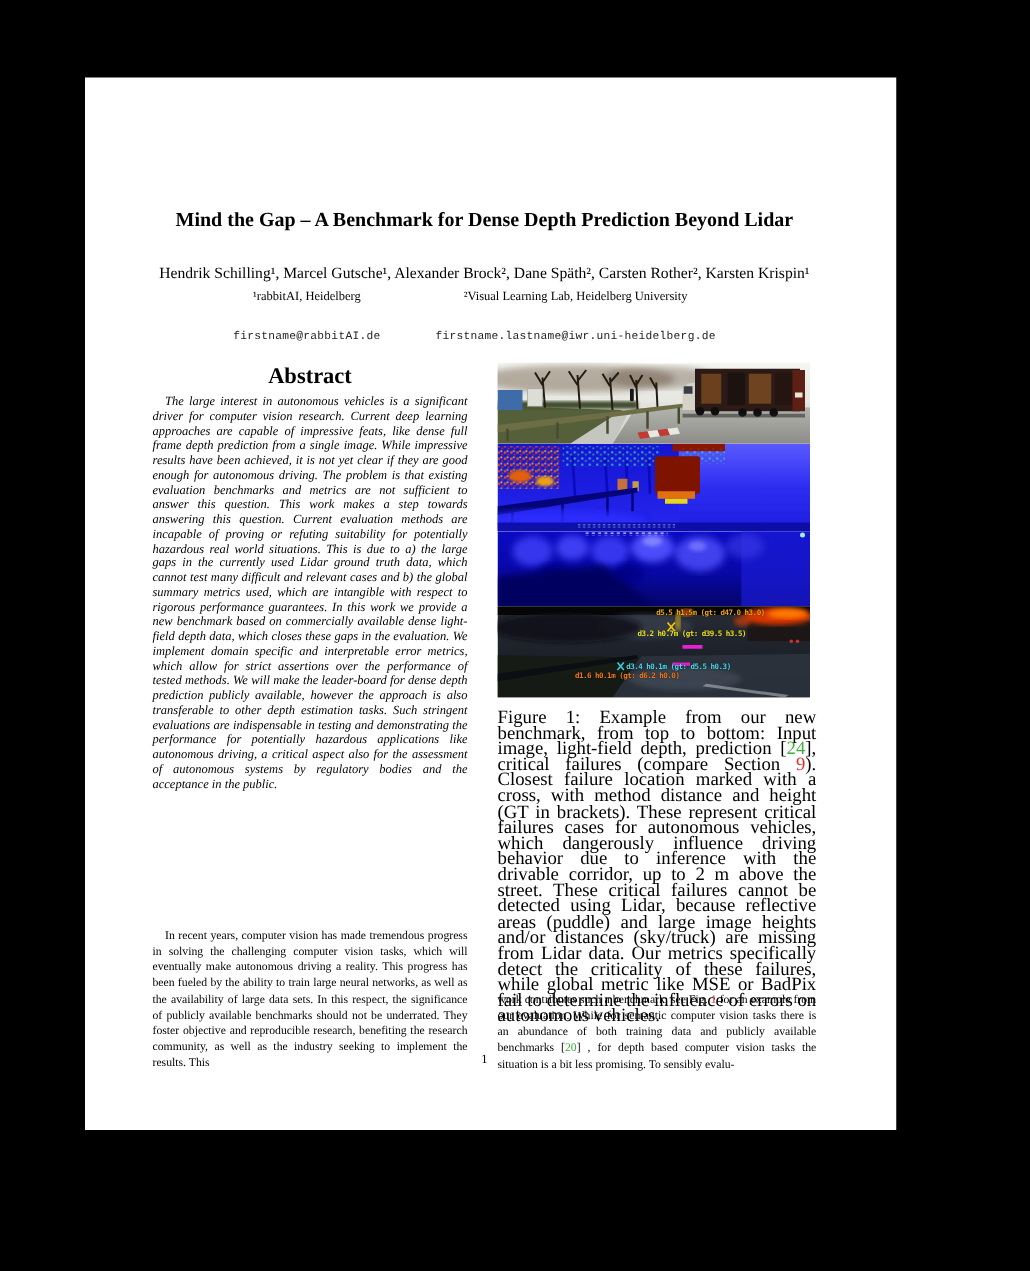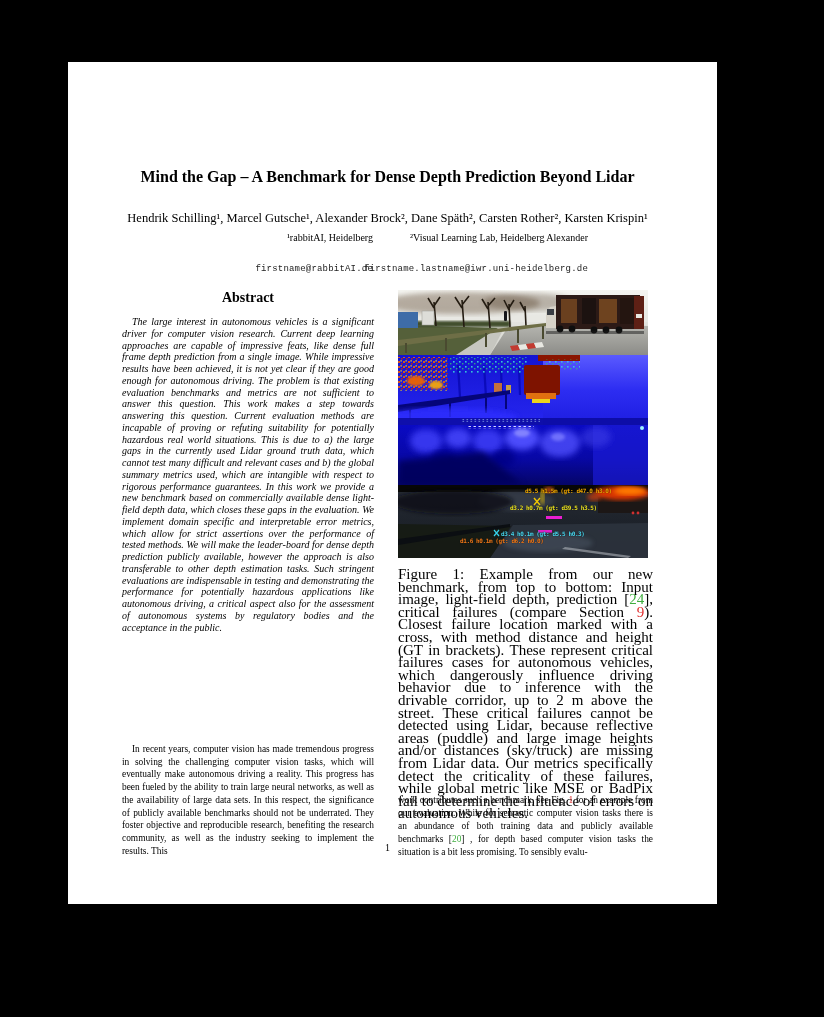--- a/index.html
+++ b/index.html
@@ -8,25 +8,25 @@
     background:#000; overflow:hidden;
     font-family:"Liberation Serif", serif; color:#000;
   }
   .page {
     position:absolute; left:68px; top:62px; width:649px; height:842px;
     background:#ffffff;
   }
   .textblock-center { position:absolute; left:54px; width:531px; text-align:center; }
   .paper-title { top:106px; font-size:16px; font-weight:bold; }
   .authors { top:149px; font-size:12.5px; }
-  .affil, .email { position:absolute; width:255px; text-align:right; }
+  .affil, .email { position:absolute; width:255px; text-align:center; }
   .affil { top:170px; font-size:10px; }
   .email { top:186px; font-size:9px; font-family:"Liberation Mono", monospace; letter-spacing:0.2px; color:#222;margin-top:16px; }
   .g1 { left:50px; } .g2 { left:265px; }
-  .abstract-head { position:absolute; left:54px; top:228px; width:252px; text-align:center; font-weight:bold; font-size:14px; }
+  .abstract-head { position:absolute; left:54px; top:228px; width:252px; text-align:center; font-weight:bold; font-size:18px; }
   .abstract-body {
     position:absolute; left:54px; top:254px; width:252px;
     font-size:10px; font-style:italic; line-height:11.75px;
     text-align:justify; text-indent:10px;
   }
   .intro-head { position:absolute; left:54px; top:625px; width:252px; font-weight:bold; font-size:12px; }
   .body-par {
     font-size:9.4px; line-height:12.7px; text-align:justify;margin-top:32px;
   }
   .intro-p1 { position:absolute; left:54px; top:649px; width:252px; text-indent:10px; }
@@ -44,21 +44,21 @@
   }
 </style>
 </head>
 <body>
 
 <div class="page">
 
   <div class="textblock-center authors">Hendrik Schilling¹, Marcel Gutsche¹, Alexander Brock², Dane Späth², Carsten Rother², Karsten Krispin¹</div>
   <div class="textblock-center paper-title">Mind the Gap – A Benchmark for Dense Depth Prediction Beyond Lidar</div>
   <div class="affil g1">¹rabbitAI, Heidelberg</div>
-  <div class="affil g2">²Visual Learning Lab, Heidelberg Alexander</div>
+  <div class="affil g2">²Visual Learning Lab, Heidelberg University</div>
   <div class="email g1">firstname@rabbitAI.de</div>
   <div class="email g2">firstname.lastname@iwr.uni-heidelberg.de</div>
 
   <div class="abstract-head">Abstract</div>
   <div class="abstract-body">The large interest in autonomous vehicles is a significant driver for computer vision research. Current deep learning approaches are capable of impressive feats, like dense full frame depth prediction from a single image. While impressive results have been achieved, it is not yet clear if they are good enough for autonomous driving. The problem is that existing evaluation benchmarks and metrics are not sufficient to answer this question. This work makes a step towards answering this question. Current evaluation methods are incapable of proving or refuting suitability for potentially hazardous real world situations. This is due to a) the large gaps in the currently used Lidar ground truth data, which cannot test many difficult and relevant cases and b) the global summary metrics used, which are intangible with respect to rigorous performance guarantees. In this work we provide a new benchmark based on commercially available dense light-field depth data, which closes these gaps in the evaluation. We implement domain specific and interpretable error metrics, which allow for strict assertions over the performance of tested methods. We will make the leader-board for dense depth prediction publicly available, however the approach is also transferable to other depth estimation tasks. Such stringent evaluations are indispensable in testing and demonstrating the performance for potentially hazardous applications like autonomous driving, a critical aspect also for the assessment of autonomous systems by regulatory bodies and the acceptance in the public.</div>
 
   <div class="body-par intro-p1">In recent years, computer vision has made tremendous progress in solving the challenging computer vision tasks, which will eventually make autonomous driving a reality. This progress has been fueled by the ability to train large neural networks, as well as the availability of large data sets. In this respect, the significance of publicly available benchmarks should not be underrated. They foster objective and reproducible research, benefiting the research community, as well as the industry seeking to implement the results. This</div>
 
   <div class="figure-stack">
 

